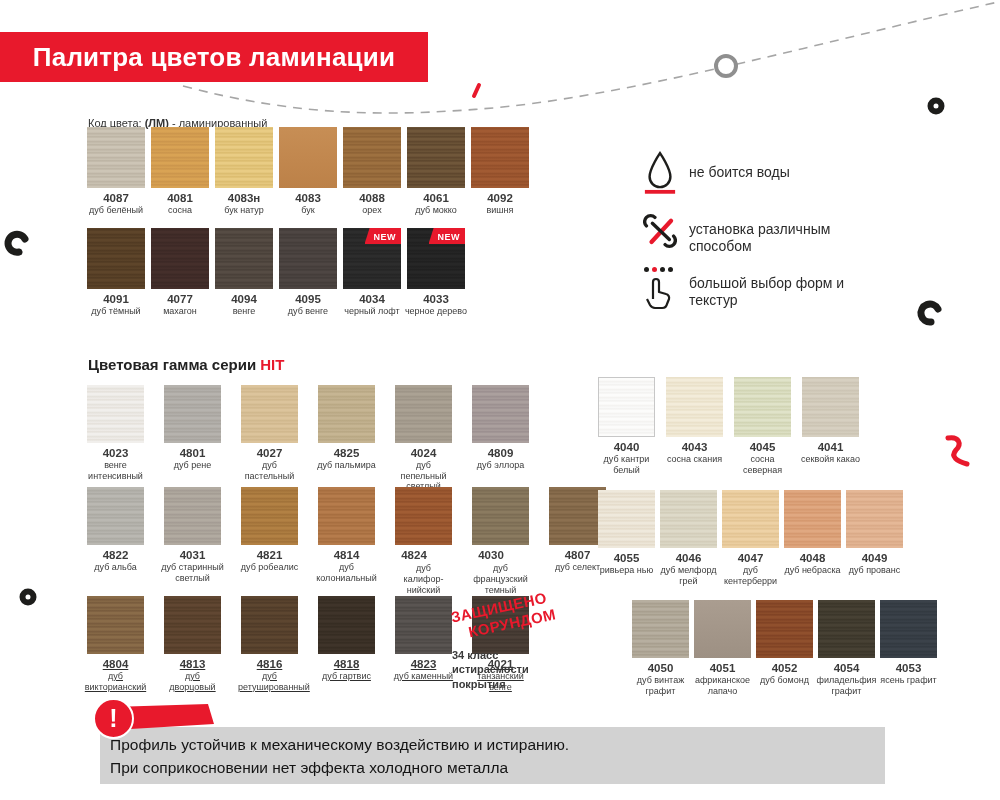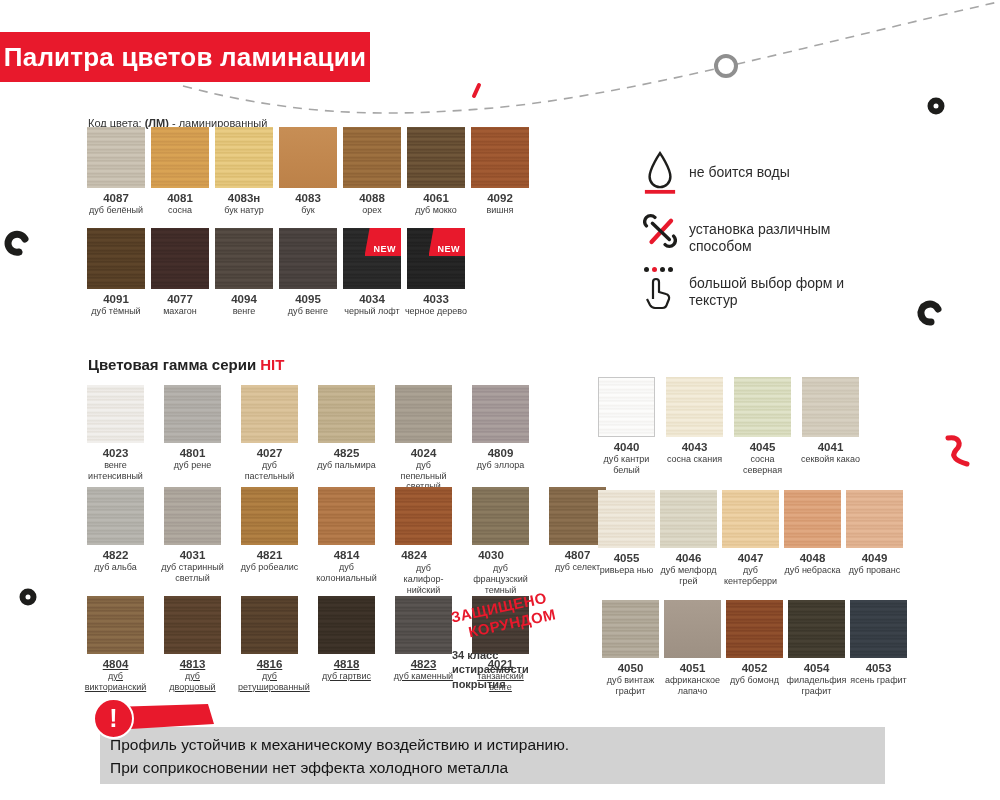--- a/index.html
+++ b/index.html
@@ -1,20 +1,20 @@
 <!DOCTYPE html>
 <html><head>
 <meta charset="utf-8">
 <style>
   html,body{margin:0;padding:0;background:#fff;}
   .page{position:relative;width:1000px;height:800px;background:#ffffff;overflow:hidden;
         font-family:"Liberation Sans",sans-serif;color:#2e2e2e;}
   .deco{position:absolute;left:0;top:0;width:1000px;height:800px;pointer-events:none;}
 
-  .banner{position:absolute;left:0;top:32px;width:370px;height:50px;background:#e8192c;
+  .banner{position:absolute;left:0;top:32px;width:428px;height:50px;background:#e8192c;
           display:flex;align-items:center;justify-content:center;
           color:#fff;font-size:26px;font-weight:700;letter-spacing:.2px;}
 
   .sec1-title{position:absolute;left:88px;top:96px;font-size:17px;font-weight:800;color:#222;}
   .sec1-sub{position:absolute;left:88px;top:117px;font-size:11px;color:#333;}
   .sec1-sub b{font-weight:800;}
 
   .row{position:absolute;display:flex;}
   .g1{gap:6px;}  .g1 .sw{width:58px;}  .g1 .tile{height:61px;}
   .gl{gap:20px;}  .gl .sw{width:57px;}  .gl .tile{height:58px;}
@@ -22,21 +22,21 @@
   .gr{gap:5px;}  .gr .sw{width:57px;}  .gr .tile{height:58px;}
 
   .sw{display:flex;flex-direction:column;}
   .tile{position:relative;width:100%;}
   .tile.bordered{border:1px solid #c7c7c7;box-sizing:border-box;}
   .code{margin-top:4px;text-align:center;font-size:11.5px;font-weight:700;color:#3b3b3b;}
   .code .sfx{font-size:9px;font-weight:400;padding-left:19px;}
   .nm{margin-top:1px;text-align:center;font-size:9px;line-height:1.18;color:#3b3b3b;
       margin-left:-3px;margin-right:-3px;}
   .newbadge{position:absolute;top:0;right:0;background:#e8192c;color:#fff;font-size:9px;
-            font-weight:800;letter-spacing:.5px;padding:16px 5px 2px 9px;
+            font-weight:800;letter-spacing:.5px;padding:4px 5px 2px 9px;
             clip-path:polygon(14% 0,100% 0,100% 100%,0 100%);}
 
   .features{position:absolute;left:643px;top:148px;width:250px;}
   .feat{display:flex;align-items:flex-start;margin-bottom:13px;}
   .feat .ic{width:34px;flex:0 0 34px;margin-right:12px;}
   .feat .tx{font-size:14px;line-height:1.18;color:#2b2b2b;padding-top:8px;}
   .feat.f1 .tx{padding-top:16px;}
   .dots{display:flex;gap:3px;margin:0 0 2px 1px;}
   .dots i{width:5px;height:5px;border-radius:50%;background:#1d1d1b;display:block;}
   .dots i.r{background:#e8192c;}
@@ -338,21 +338,21 @@
         <div class="tile" style="background: repeating-linear-gradient(0deg, rgb(224, 168, 129) 0px, rgb(224, 168, 129) 2px, rgb(210, 148, 106) 3px, rgb(224, 168, 129) 5px, rgb(210, 148, 106) 6px, rgb(224, 168, 129) 8px);"></div>
         <div class="code">4048</div>
         <div class="nm">дуб небраска</div>
       </div>
       <div class="sw">
         <div class="tile" style="background: repeating-linear-gradient(0deg, rgb(229, 184, 151) 0px, rgb(229, 184, 151) 2px, rgb(215, 166, 131) 3px, rgb(229, 184, 151) 5px, rgb(215, 166, 131) 6px, rgb(229, 184, 151) 8px);"></div>
         <div class="code">4049</div>
         <div class="nm">дуб прованс</div>
       </div>
     </div>
-  <div class="row gr" style="left:602px;top:600px;">
+  <div class="row gr" style="left:632px;top:600px;">
       <div class="sw">
         <div class="tile" style="background: repeating-linear-gradient(0deg, rgb(183, 175, 160) 0px, rgb(183, 175, 160) 2px, rgb(163, 154, 137) 3px, rgb(183, 175, 160) 5px, rgb(163, 154, 137) 6px, rgb(183, 175, 160) 8px);"></div>
         <div class="code">4050</div>
         <div class="nm">дуб винтаж графит</div>
       </div>
       <div class="sw">
         <div class="tile" style="background: linear-gradient(rgb(170, 157, 144), rgb(157, 144, 131));"></div>
         <div class="code">4051</div>
         <div class="nm">африканское лапачо</div>
       </div>

